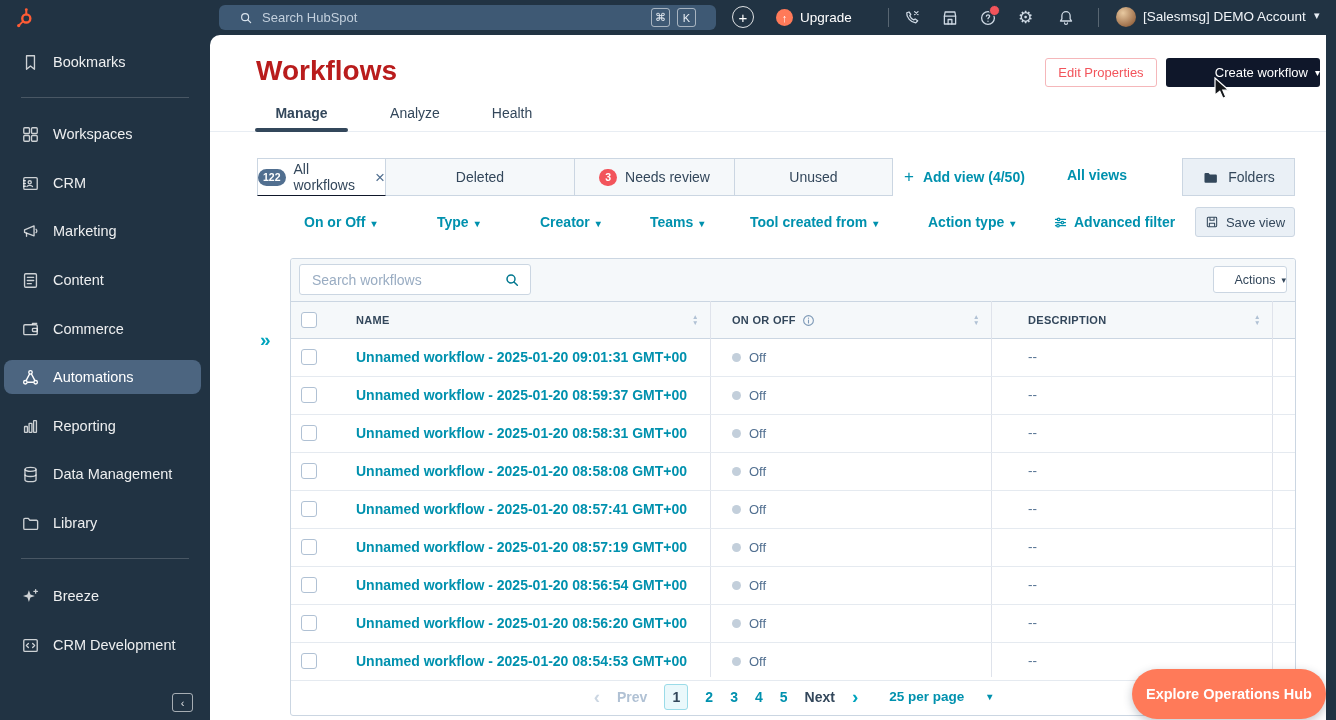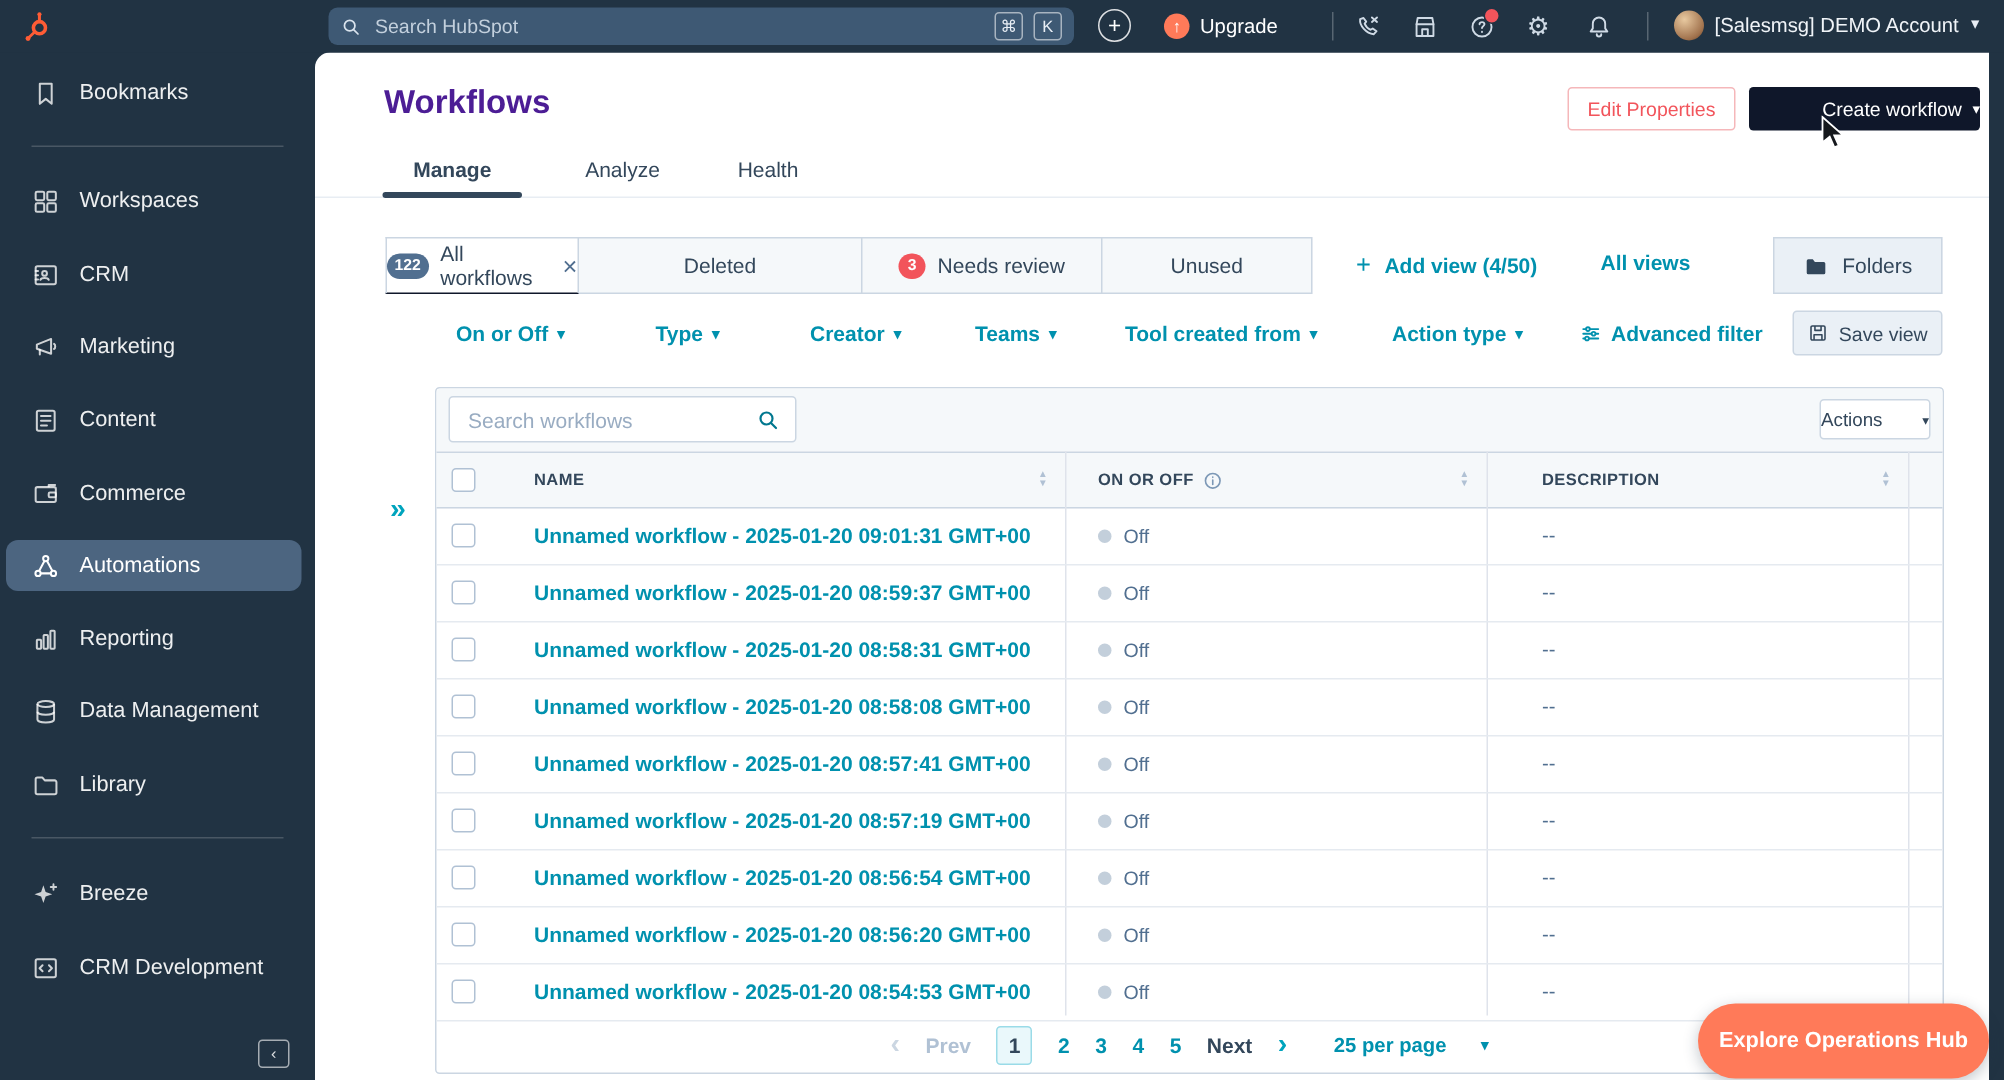--- a/index.html
+++ b/index.html
@@ -1,21 +1,21 @@
 <!DOCTYPE html>
 <html><head>
 <meta charset="utf-8">
 <style>
   html,body{margin:0;padding:0}
   body{width:1336px;height:720px;background:#213343;font-family:"Liberation Sans",sans-serif;overflow:hidden;position:relative}
   .abs{position:absolute}
   svg{display:block}
   
   .topbar{position:absolute;left:0;top:0;width:1336px;height:35px;background:#213343;color:#d9e3ed;z-index:30}
-  .tb-search{position:absolute;left:219px;top:5px;width:497px;height:25px;background:#3e5974;border-radius:6px;display:flex;align-items:center;padding:0 8px;box-sizing:border-box;gap:7px}
+  .tb-search{position:absolute;left:219px;top:5px;width:497px;height:25px;background:#3e5974;border-radius:6px;display:flex;align-items:center;padding:0 20px;box-sizing:border-box;gap:7px}
   .tb-search input{flex:1;background:transparent;border:none;outline:none;color:#e3ebf3;font-size:13px;font-family:"Liberation Sans",sans-serif}
   .tb-search input::placeholder{color:#c3d0dd}
   .key{width:17px;height:17px;border:1px solid rgba(255,255,255,.55);border-radius:3px;font-size:11px;display:flex;align-items:center;justify-content:center;color:#e8eef5}
   .plus-circle{position:absolute;left:732px;top:6px;width:22px;height:22px;border:1.5px solid rgba(255,255,255,.85);border-radius:50%;display:flex;align-items:center;justify-content:center;font-size:15px;color:#fff;box-sizing:border-box}
   .upg{position:absolute;left:776px;top:4px;height:27px;display:flex;align-items:center;gap:7px;color:#fff;font-size:13.5px;font-weight:500}
   .upg-ic{width:17px;height:17px;border-radius:50%;background:#ff7a59;color:#fff;display:flex;align-items:center;justify-content:center;font-size:11px;font-weight:bold}
   .tb-div{position:absolute;top:8px;width:1px;height:19px;background:rgba(255,255,255,.25)}
   .tb-ic{position:absolute;top:8px;width:19px;height:19px;color:#cfdae5;display:flex;align-items:center;justify-content:center}
   .tb-ic .dot-badge{position:absolute;right:-3px;top:-3px;width:9px;height:9px;border-radius:50%;background:#f2545b;border:1.5px solid #213343}
   .avatar{position:absolute;left:1116px;top:7px;width:20px;height:20px;border-radius:50%;background:radial-gradient(circle at 35% 30%,#e8c9a0,#a0714c 70%,#5c3d25)}
@@ -24,21 +24,21 @@
   .gear-glyph{font-size:17px;line-height:1}
   
   .sidebar{position:absolute;left:0;top:35px;width:210px;height:685px;background:#213343;z-index:20}
   .nav-item{position:absolute;left:0;width:210px;height:32px;display:flex;align-items:center;gap:13px;padding-left:21px;box-sizing:border-box;color:rgba(255,255,255,.92);font-size:14.5px;cursor:pointer}
   .nav-item .nic{width:19px;height:19px;color:rgba(255,255,255,.78);flex:0 0 19px}
   .nav-hl{position:absolute;left:4px;width:197px;height:34px;background:#4c6580;border-radius:8px}
   .sb-div{position:absolute;left:21px;width:168px;height:1px;background:rgba(255,255,255,.18)}
   .collapse{position:absolute;left:172px;top:658px;width:19px;height:17px;border:1px solid rgba(255,255,255,.6);border-radius:3px;color:rgba(255,255,255,.85);font-size:11px;display:flex;align-items:center;justify-content:center}
   
   .main{position:absolute;left:210px;top:35px;width:1116px;height:685px;background:#ffffff;border-top-left-radius:10px;z-index:10}
-  .page-title{position:absolute;left:46px;top:20px;font-size:22px;font-weight:bold;color:#4c1d95}
+  .page-title{position:absolute;left:46px;top:20px;font-size:28px;font-weight:bold;color:#b91c1c}
   .btn-sec{position:absolute;left:835px;top:23px;width:112px;height:29px;border:1px solid #f5b7ba;border-radius:3px;background:#fff;color:#f2545b;font-size:13px;display:flex;align-items:center;justify-content:center;box-sizing:border-box;cursor:pointer}
   .btn-pri{position:absolute;left:956px;top:23px;width:154px;height:29px;border-radius:3px;background:#0f172a;color:#fff;font-size:13px;display:flex;align-items:center;justify-content:flex-end;gap:7px;cursor:pointer}
   .tabs-line{position:absolute;left:0;top:96px;width:1116px;height:1px;background:#e8edf3}
   .tab{position:absolute;top:70px;height:26px;font-size:14px;color:#33475b;display:flex;align-items:flex-start;justify-content:center;cursor:pointer}
   .tab.active{font-weight:bold}
   .tab-underline{position:absolute;left:45px;top:93px;width:93px;height:4px;background:#33475b;border-radius:3px}
   
   .vtab{position:absolute;top:123px;height:38px;box-sizing:border-box;display:flex;align-items:center;justify-content:center;gap:8px;font-size:14px;color:#33475b;border:1px solid #cbd6e2;background:#f5f8fa;cursor:pointer}
   .vtab.active{background:#fff;border-bottom:1px solid #0f172a;font-weight:500}
   .pill{min-width:18px;height:17px;border-radius:9px;background:#516f90;color:#fff;font-size:10.5px;display:flex;align-items:center;justify-content:center;padding:0 6px;box-sizing:border-box;font-weight:bold}
@@ -52,21 +52,21 @@
   .filter{position:absolute;top:179px;display:flex;align-items:center;gap:6px;color:#0091ae;font-size:14px;font-weight:600;cursor:pointer}
   .filter .fcaret{font-size:10px;margin-top:2px}
   .savebtn{position:absolute;left:985px;top:172px;width:100px;height:30px;background:#eaf0f6;border:1px solid #cbd6e2;border-radius:3px;box-sizing:border-box;display:flex;align-items:center;justify-content:center;gap:7px;color:#33475b;font-size:13px;cursor:pointer}
   .expand-ctl{position:absolute;left:50px;top:294px;color:#00a4bd;font-size:19px;font-weight:bold;cursor:pointer}
   
   .panel{position:absolute;left:80px;top:223px;width:1006px;height:458px;background:#fff;border:1px solid #cbd6e2;border-radius:3px;box-sizing:border-box}
   .ptoolbar{position:absolute;left:0;top:0;width:100%;height:42px;background:#f5f8fa;border-radius:3px 3px 0 0}
   .wf-search{position:absolute;left:8px;top:5px;width:232px;height:31px;background:#fff;border:1px solid #cbd6e2;border-radius:3px;box-sizing:border-box;display:flex;align-items:center;padding:0 10px;gap:6px}
   .wf-search input{flex:1;border:none;outline:none;font-size:14px;color:#33475b;font-family:"Liberation Sans",sans-serif;background:transparent}
   .wf-search input::placeholder{color:#99acc2}
-  .actions-btn{position:absolute;right:8px;top:7px;width:74px;height:27px;background:#fff;border:1px solid #cbd6e2;border-radius:3px;box-sizing:border-box;display:flex;align-items:center;justify-content:space-between;gap:6px;font-size:12.5px;color:#33475b;cursor:pointer}
+  .actions-btn{position:absolute;right:8px;top:7px;width:74px;height:27px;background:#fff;border:1px solid #cbd6e2;border-radius:3px;box-sizing:border-box;display:flex;align-items:center;justify-content:flex-end;gap:6px;font-size:12.5px;color:#33475b;cursor:pointer}
   .thead{position:absolute;left:0;top:42px;width:100%;height:38px;background:#f5f8fa;border-top:1px solid #cbd6e2;border-bottom:1px solid #cbd6e2;box-sizing:border-box}
   .th{position:absolute;top:0;height:36px;display:flex;align-items:center;font-size:11px;font-weight:bold;letter-spacing:.3px;color:#33475b}
   .sort{display:inline-flex;flex-direction:column;line-height:5.5px;font-size:6.5px;color:#b0c1d4;margin-left:6px}
   .colline{position:absolute;width:1px;background:#dfe3eb;top:42px;height:376px}
   .cb{width:16px;height:16px;border:1px solid #b0c1d4;border-radius:3px;background:#fff;box-sizing:border-box;cursor:pointer}
   .trow{position:absolute;left:0;width:100%;height:38px;border-bottom:1px solid #e5eaf0;box-sizing:border-box}
   .trow .cb{position:absolute;left:10px;top:10px}
   .wf-name{position:absolute;left:65px;top:10px;width:348px;white-space:nowrap;overflow:hidden;color:#0091ae;font-size:14px;font-weight:700;cursor:pointer;text-decoration:none}
   .stat{position:absolute;left:441px;top:11px;display:flex;align-items:center;gap:8px;font-size:13px;color:#516f90}
   .stat .sdot{width:9px;height:9px;border-radius:50%;background:#c3cfdb}
@@ -292,21 +292,21 @@
     <span>All workflows</span>
     <span class="vclose">×</span>
   </div>
   <div class="vtab" style="left:175px;width:190px">
     <span>Deleted</span>
   </div>
   <div class="vtab" style="left:364px;width:161px">
     <span class="pill red">3</span>
     <span>Needs review</span>
   </div>
-  <div class="vtab" style="left:524px;width:141px">
+  <div class="vtab" style="left:524px;width:159px">
     <span>Unused</span>
   </div>
   <div class="addview">
     <span style="font-size:17px;font-weight:400">+</span>
     <span>Add view (4/50)</span>
   </div>
   <div class="allviews">All views</div>
   <div class="folders-btn">
     <span class="nic">
         <svg width="17" height="17" viewBox="0 0 24 24" fill="currentColor">

